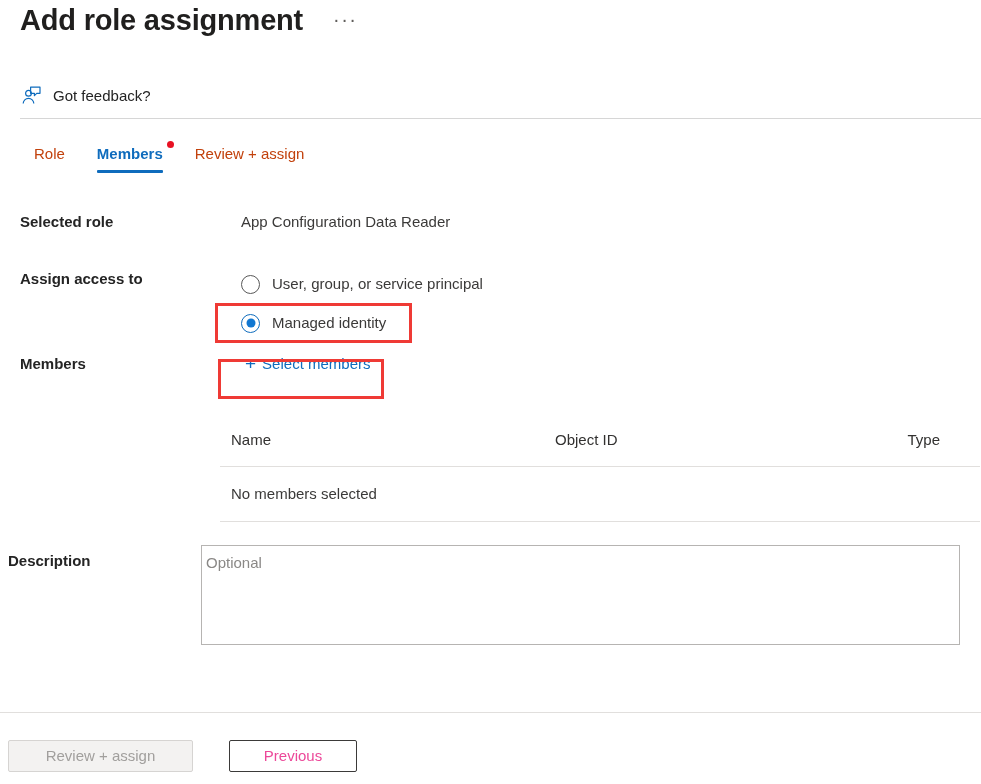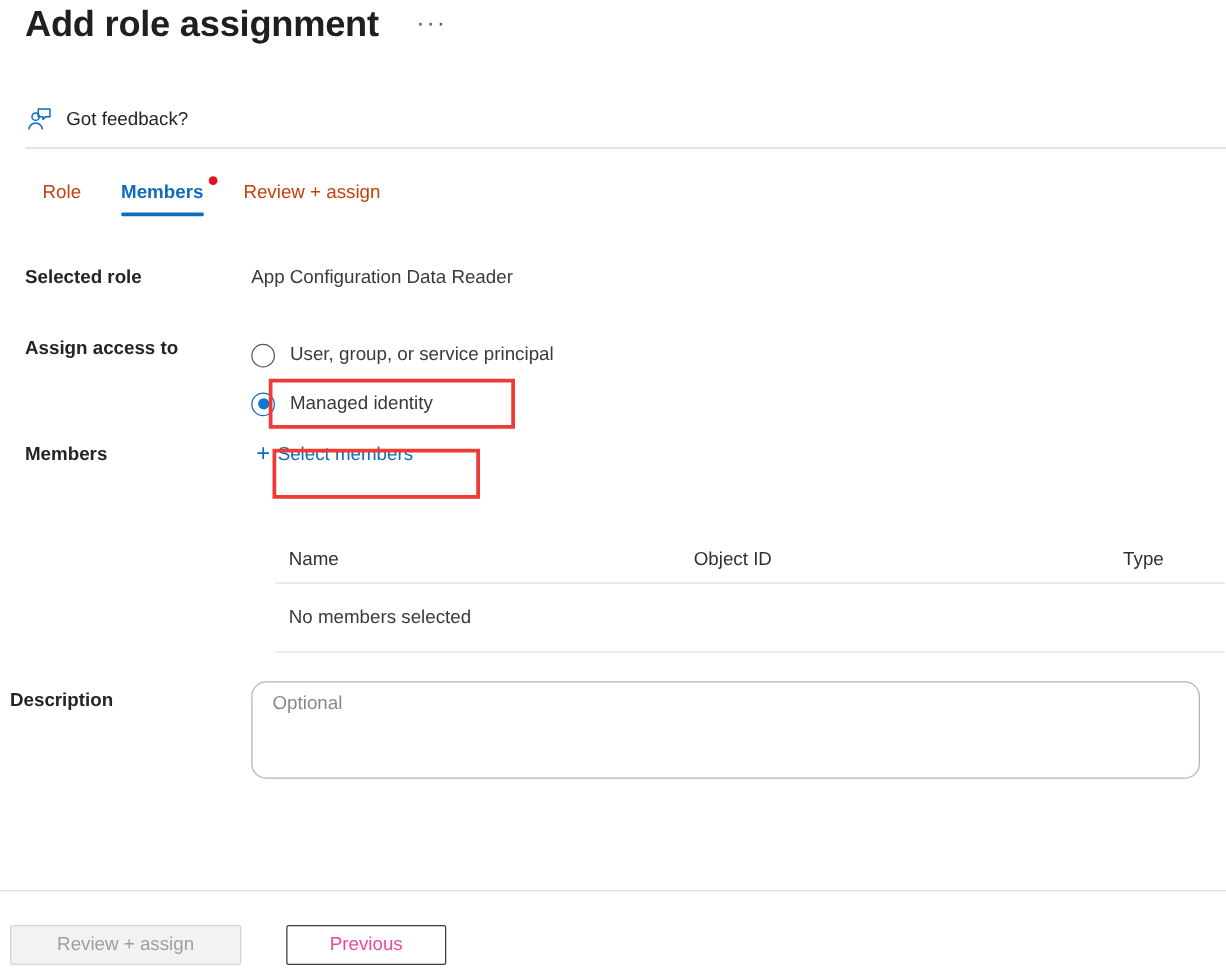--- a/index.html
+++ b/index.html
@@ -118,20 +118,21 @@
   .form {
     position: absolute;
     left: 0;
     top: 212px;
     width: 981px;
   }
   .form-row {
     position: relative;
     display: flex;
     align-items: flex-start;
+    gap: 40px;
   }
   .form-label {
     width: 201px;
     padding-left: 20px;
     box-sizing: border-box;
     font-size: 15px;
     font-weight: 700;
     color: #242424;
     line-height: 20px;
   }
@@ -225,24 +226,24 @@
 
   
   .members-table {
     position: absolute;
     left: 220px;
     top: 430px;
     width: 760px;
   }
   .mt-head {
     display: flex;
-    align-items: center;
+    align-items: flex-start;
     height: 36px;
     border-bottom: 1px solid #e1dfdd;
-    padding: 0 9px 0 0;
+    padding: 0 0 0 0;
   }
   .mt-row {
     display: flex;
     align-items: center;
     height: 54px;
     border-bottom: 1px solid #e1dfdd;
   }
   .col-name  { width: 335px; padding-left: 11px; box-sizing: border-box; }
   .col-objid { width: 330px; box-sizing: border-box; }
   .col-type  { flex: 1; text-align: right; padding-right: 40px; box-sizing: border-box; }
@@ -272,26 +273,26 @@
     padding-left: 8px;
     padding-top: 6px;
     box-sizing: border-box;
     font-size: 15px;
     font-weight: 700;
     color: #242424;
     line-height: 20px;
   }
   .desc-input {
     width: 759px;
-    height: 78px;
+    height: 100px;
     box-sizing: border-box;
     border: 1px solid #b6b4b2;
-    border-radius: 12px;
+    border-radius: 0;
     background: #fff;
-    padding: 7px 16px;
+    padding: 7px 4px;
     font-family: "Liberation Sans", sans-serif;
     font-size: 15px;
     color: #323130;
     resize: none;
     outline: none;
     line-height: 20px;
   }
   .desc-input::placeholder { color: #8a8886; }
 
   

